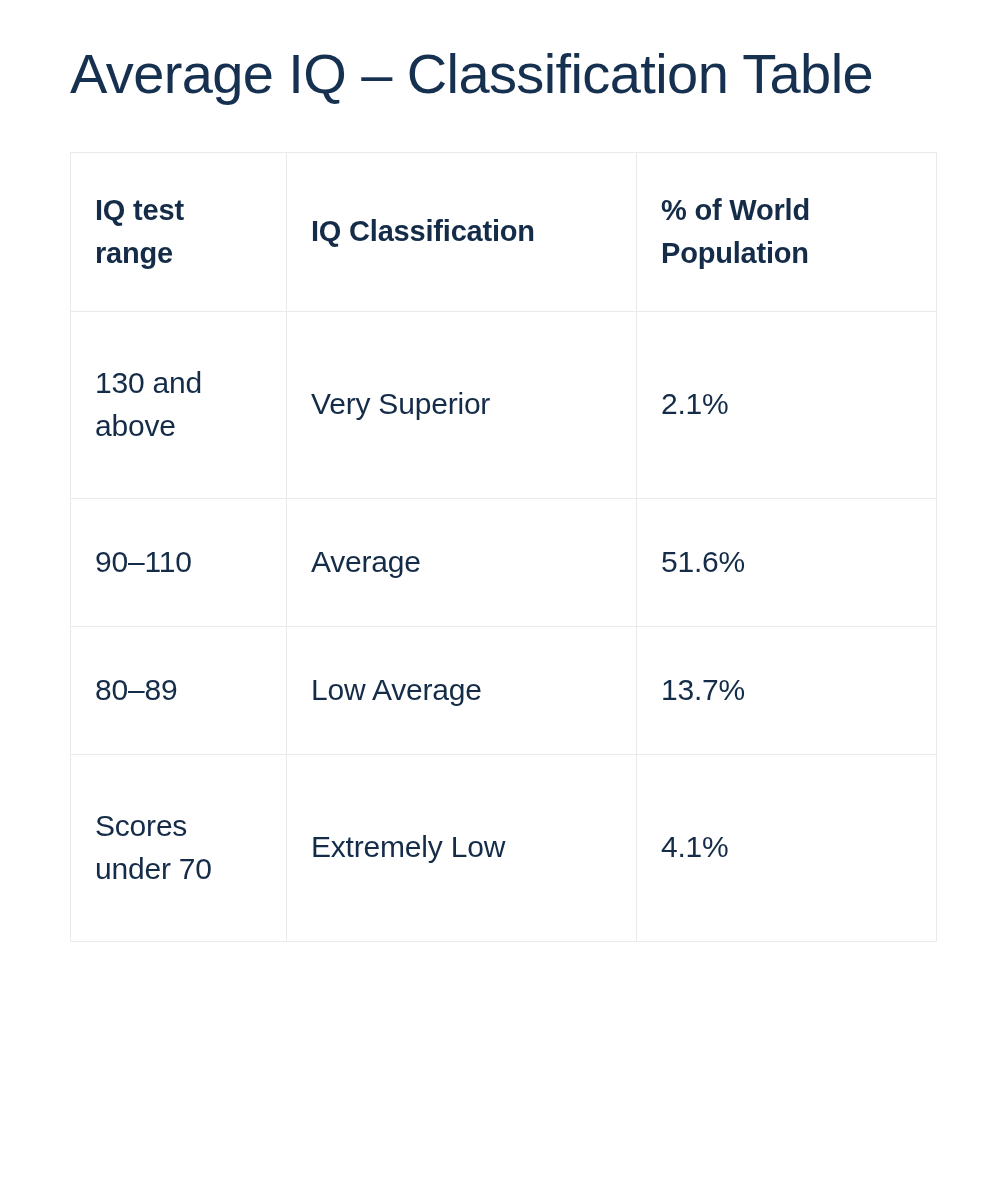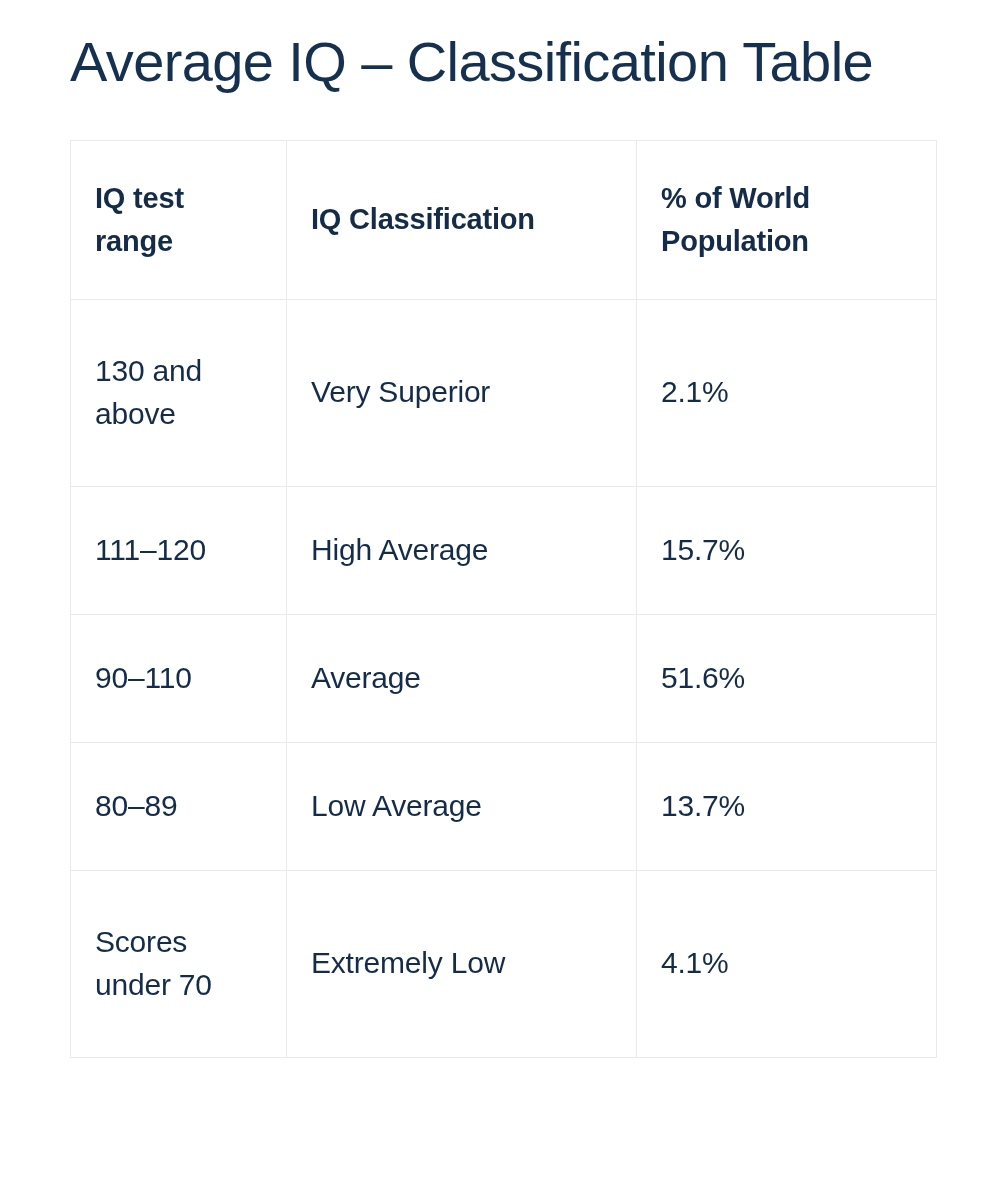--- a/index.html
+++ b/index.html
@@ -14,21 +14,21 @@
     font-family: "Liberation Sans", sans-serif;
     color: #152c49;
     -webkit-font-smoothing: antialiased;
   }
 
   .page {
     position: relative;
     width: 1008px;
     height: 1200px;
     box-sizing: border-box;
-    padding: 4px 70px;
+    padding: 16px 70px;
   }
 
   .page-title {
     margin: 0;
     padding-top: 18px;
     font-size: 56px;
     line-height: 1.42;
     font-weight: 400;
     letter-spacing: -0.6px;
     color: #16304f;
@@ -117,31 +117,20 @@
           </td>
           <td>
             <span class="cell-text">Very Superior</span>
           </td>
           <td>
             <span class="cell-text">2.1%</span>
           </td>
         </tr>
         <tr>
           <td>
-            <span class="cell-text">111–120</span>
-          </td>
-          <td>
-            <span class="cell-text">High Average</span>
-          </td>
-          <td>
-            <span class="cell-text">15.7%</span>
-          </td>
-        </tr>
-        <tr>
-          <td>
             <span class="cell-text">90–110</span>
           </td>
           <td>
             <span class="cell-text">Average</span>
           </td>
           <td>
             <span class="cell-text">51.6%</span>
           </td>
         </tr>
         <tr>

